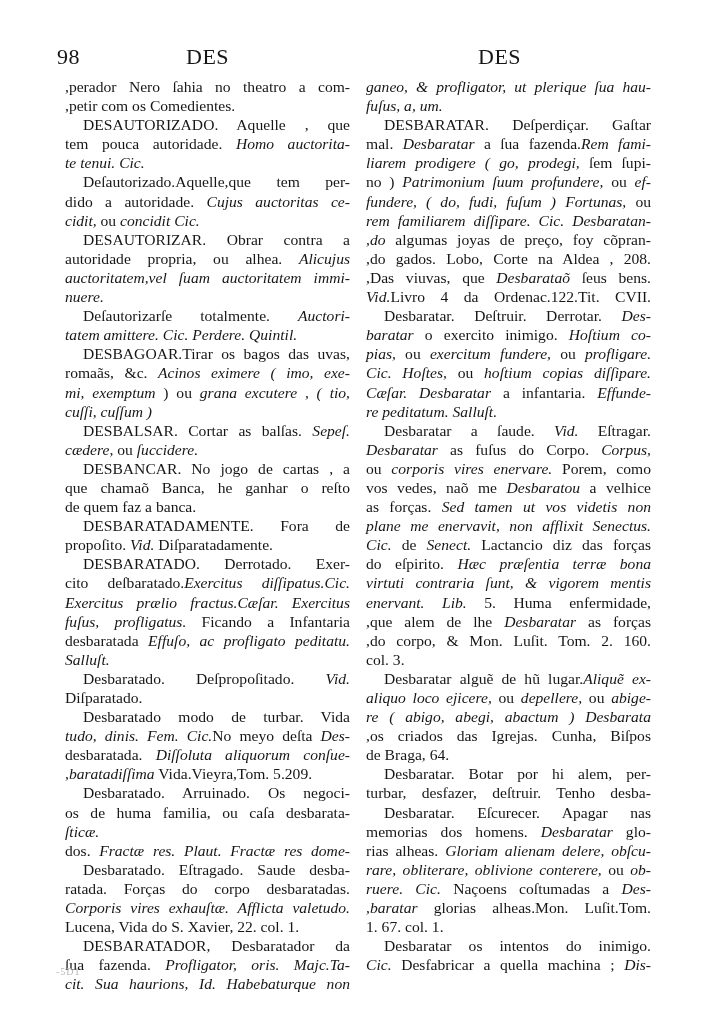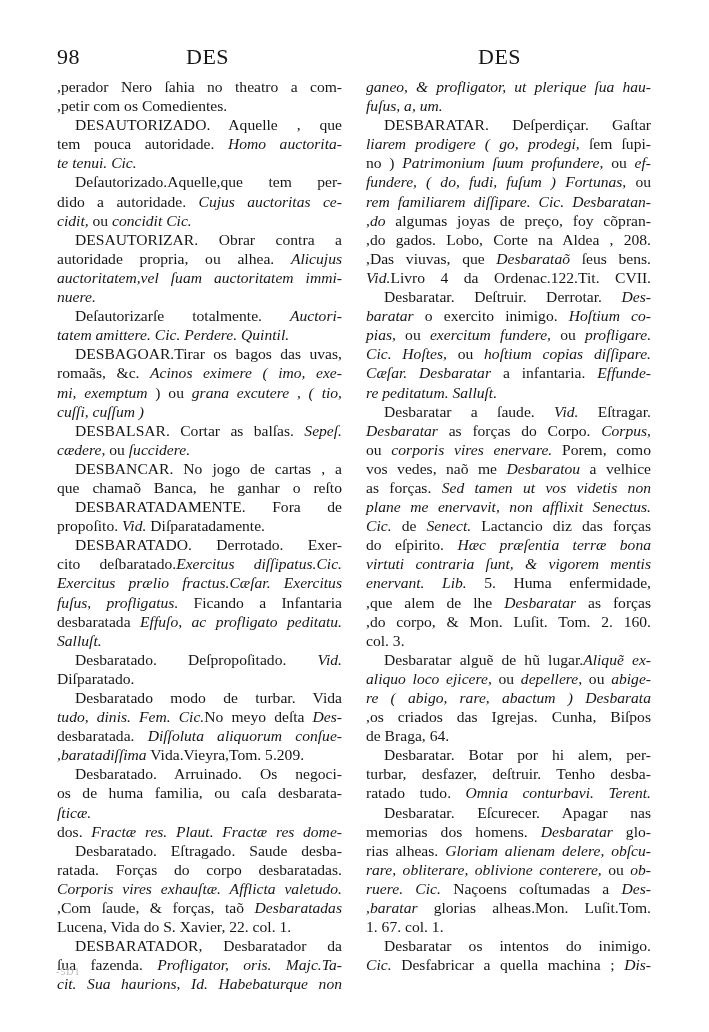--- a/index.html
+++ b/index.html
@@ -4,21 +4,21 @@
 <style>
   html, body { margin: 0; padding: 0; background: #ffffff; }
   body { width: 709px; height: 1032px; position: relative; overflow: hidden;
          font-family: "Liberation Serif", "DejaVu Serif", serif; color: #161616; }
   .page { position: absolute; left: 0; top: 0; width: 709px; height: 804px; }
   .hdr { position: absolute; top: 44px; font-size: 22px; letter-spacing: 0.5px; }
   .pgnum { left: 57px; }
   .hdr-l { left: 186px; }
   .hdr-r { left: 478px; }
   .col { position: absolute; top: 77px; }
-  .col-l { left: 57px; width: 285px; font-family: Liberation Serif, serif; }
+  .col-l { left: 65px; width: 285px; font-family: Liberation Serif, serif; }
   .col-r { left: 366px; width: 285px; }
   .line { height: 19.1px; line-height: 19.1px; font-size: 15.6px; white-space: nowrap;
           text-align: justify; text-align-last: justify; overflow: visible; }
   .line.indent { padding-left: 18px; }
   .line.last { text-align-last: left; }
   .line.right { text-align-last: right; }
   .line i { font-style: italic; }
   .mark { position: absolute; top: 966px; left: 56px; font-size: 10px; color: #b8b8b8;
           font-family: Liberation Serif, serif; letter-spacing: 1px; }
 </style>
@@ -46,20 +46,21 @@
       <div class="line indent"><span>Deſautorizarſe totalmente. </span><i>Auctori-</i></div>
       <div class="line last"><i>tatem amittere. Cic. Perdere. Quintil.</i></div>
       <div class="line indent"><span>DESBAGOAR.Tirar os bagos das uvas,</span></div>
       <div class="line "><span>romaãs, &amp;c. </span><i>Acinos  eximere ( imo, exe-</i></div>
       <div class="line "><i>mi, exemptum</i><span> ) ou </span><i>grana excutere , ( tio,</i></div>
       <div class="line last"><i>cuſſi, cuſſum )</i></div>
       <div class="line indent"><span>DESBALSAR. Cortar as balſas. </span><i>Sepeſ.</i></div>
       <div class="line last"><i>cædere,</i><span> ou </span><i>ſuccidere.</i></div>
       <div class="line indent"><span>DESBANCAR. No jogo de cartas , a</span></div>
       <div class="line "><span>que chamaõ Banca, he  ganhar  o reſto</span></div>
+      <div class="line last"><span>de quem  faz a banca.</span></div>
       <div class="line indent"><span>DESBARATADAMENTE.  Fora de</span></div>
       <div class="line last"><span>propoſito. </span><i>Vid.</i><span> Diſparatadamente.</span></div>
       <div class="line indent"><span>DESBARATADO. Derrotado. Exer-</span></div>
       <div class="line "><span>cito deſbaratado.</span><i>Exercitus diſſipatus.Cic.</i></div>
       <div class="line "><i>Exercitus prælio fractus.Cæſar. Exercitus</i></div>
       <div class="line "><i>fuſus, profligatus.</i><span>  Ficando a Infantaria</span></div>
       <div class="line "><span>desbaratada </span><i>Effuſo, ac profligato peditatu.</i></div>
       <div class="line last"><i>Salluſt.</i></div>
       <div class="line indent"><span>Desbaratado.  Deſpropoſitado. </span><i>Vid.</i></div>
       <div class="line last"><span>Diſparatado.</span></div>
@@ -67,65 +68,64 @@
       <div class="line "><i>tudo, dinis. Fem. Cic.</i><span>No meyo deſta </span><i>Des-</i></div>
       <div class="line "><span>desbaratada. </span><i>Diſſoluta  aliquorum conſue-</i></div>
       <div class="line last"><i>,baratadiſſima</i><span> Vida.Vieyra,Tom. 5.209.</span></div>
       <div class="line indent"><span>Desbaratado. Arruinado. Os negoci-</span></div>
       <div class="line "><span>os de huma familia, ou caſa desbarata-</span></div>
       <div class="line last"><i>ſticæ.</i></div>
       <div class="line "><span>dos. </span><i>Fractæ res. Plaut. Fractæ res dome-</i></div>
       <div class="line indent"><span>Desbaratado. Eſtragado. Saude desba-</span></div>
       <div class="line "><span>ratada. Forças do  corpo  desbaratadas.</span></div>
       <div class="line "><i>Corporis vires exhauſtæ. Afflicta valetudo.</i></div>
-      <div class="line "><span>,Com ſaude, &amp; forças, taõ </span><i>Desbaratadas</i></div>
       <div class="line last"><span>Lucena, Vida do S. Xavier, 22. col. 1.</span></div>
       <div class="line indent"><span>DESBARATADOR, Desbaratador da</span></div>
       <div class="line "><span>ſua fazenda. </span><i>Profligator, oris. Majc.Ta-</i></div>
       <div class="line "><i>cit. Sua haurions, Id.  Habebaturque  non</i></div>
     </div>
   <div class="col col-r" id="col-right">
       <div class="line "><i>ganeo, &amp; profligator, ut plerique ſua hau-</i></div>
       <div class="line last"><i>fuſus, a, um.</i></div>
       <div class="line indent"><span>DESBARATAR. Deſperdiçar.  Gaſtar</span></div>
+      <div class="line "><span>mal. </span><i>Desbaratar</i><span> a ſua fazenda.</span><i>Rem fami-</i></div>
       <div class="line "><i>liarem prodigere ( go, prodegi,</i><span> ſem  ſupi-</span></div>
       <div class="line "><span>no ) </span><i>Patrimonium ſuum profundere,</i><span> ou </span><i>ef-</i></div>
       <div class="line "><i>fundere, ( do, fudi, fuſum )</i><span> </span><i>Fortunas,</i><span>  ou</span></div>
       <div class="line "><i>rem familiarem diſſipare. Cic. Desbaratan-</i></div>
       <div class="line "><i>,do</i><span> algumas joyas de preço, foy cõpran-</span></div>
       <div class="line "><span>,do gados. Lobo, Corte na Aldea , 208.</span></div>
       <div class="line "><span>,Das viuvas, que </span><i>Desbarataõ</i><span> ſeus bens.</span></div>
       <div class="line "><i>Vid.</i><span>Livro 4 da Ordenac.122.Tit. CVII.</span></div>
       <div class="line indent"><span>Desbaratar. Deſtruir. Derrotar. </span><i>Des-</i></div>
       <div class="line "><i>baratar</i><span> o exercito inimigo. </span><i>Hoſtium co-</i></div>
       <div class="line "><i>pias,</i><span> ou </span><i>exercitum fundere,</i><span> ou </span><i>profligare.</i></div>
       <div class="line "><i>Cic. Hoſtes,</i><span> ou </span><i>hoſtium copias  diſſipare.</i></div>
       <div class="line "><i>Cæſar. Desbaratar</i><span> a infantaria. </span><i>Effunde-</i></div>
       <div class="line last"><i>re peditatum. Salluſt.</i></div>
       <div class="line indent"><span>Desbaratar  a  ſaude. </span><i>Vid.</i><span> Eſtragar.</span></div>
-      <div class="line "><i>Desbaratar</i><span> as forças do Corpo. </span><i>Corpus,</i></div>
+      <div class="line "><i>Desbaratar</i><span> as fuſus do Corpo. </span><i>Corpus,</i></div>
       <div class="line "><span>ou </span><i>corporis vires enervare.</i><span> Porem, como</span></div>
       <div class="line "><span>vos vedes, naõ me </span><i>Desbaratou</i><span>  a velhice</span></div>
       <div class="line "><span>as forças. </span><i>Sed tamen ut vos  videtis  non</i></div>
       <div class="line "><i>plane me enervavit, non afflixit  Senectus.</i></div>
       <div class="line "><i>Cic.</i><span> de </span><i>Senect.</i><span> Lactancio diz das forças</span></div>
       <div class="line "><span>do eſpirito. </span><i>Hæc  præſentia  terræ bona</i></div>
       <div class="line "><i>virtuti contraria ſunt, &amp; vigorem  mentis</i></div>
       <div class="line "><i>enervant. Lib.</i><span> 5. Huma   enfermidade,</span></div>
       <div class="line "><span>,que alem de lhe </span><i>Desbaratar</i><span>   as  forças</span></div>
       <div class="line "><span>,do corpo, &amp;  Mon. Luſit.  Tom.  2. 160.</span></div>
       <div class="line last"><span>col. 3.</span></div>
       <div class="line indent"><span>Desbaratar alguẽ de hũ lugar.</span><i>Aliquẽ ex-</i></div>
       <div class="line "><i>aliquo loco ejicere,</i><span> ou </span><i>depellere,</i><span> ou  </span><i>abige-</i></div>
-      <div class="line "><i>re ( abigo, rare, abactum )   Desbarata</i></div>
+      <div class="line "><i>re ( abigo, abegi, abactum )   Desbarata</i></div>
       <div class="line "><span>,os criados das Igrejas.  Cunha, Biſpos</span></div>
       <div class="line last"><span>de Braga, 64.</span></div>
       <div class="line indent"><span>Desbaratar. Botar por hi alem,  per-</span></div>
       <div class="line "><span>turbar, desfazer, deſtruir. Tenho desba-</span></div>
-      <div class="line "><span>ratado tudo. </span><i>Omnia conturbavi.  Terent.</i></div>
       <div class="line indent"><span>Desbaratar. Eſcurecer.  Apagar  nas</span></div>
       <div class="line "><span>memorias dos homens. </span><i>Desbaratar</i><span> glo-</span></div>
       <div class="line "><span>rias alheas. </span><i>Gloriam alienam delere, obſcu-</i></div>
       <div class="line "><i>rare, obliterare, oblivione conterere,</i><span> ou </span><i>ob-</i></div>
       <div class="line "><i>ruere. Cic.</i><span> Naçoens coſtumadas a </span><i>Des-</i></div>
       <div class="line "><i>,baratar</i><span> glorias alheas.Mon. Luſit.Tom.</span></div>
       <div class="line last"><span>1. 67. col.  1.</span></div>
       <div class="line indent"><span>Desbaratar os intentos  do  inimigo.</span></div>
       <div class="line "><i>Cic.</i><span> Desfabricar a quella  machina ; </span><i>Dis-</i></div>
       <div class="line right"></div>

